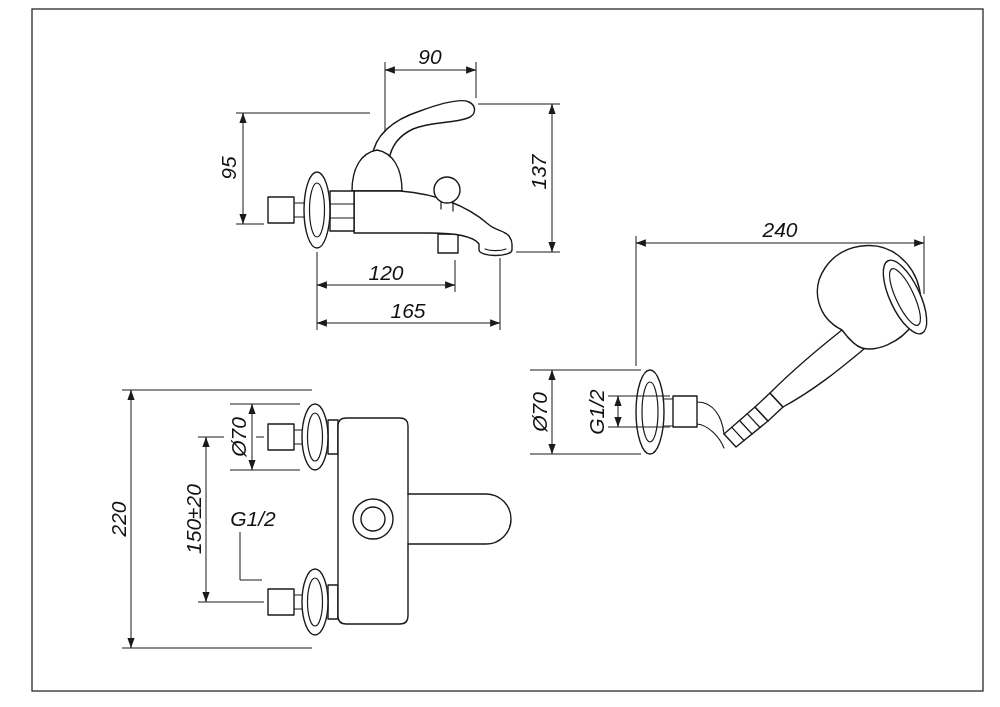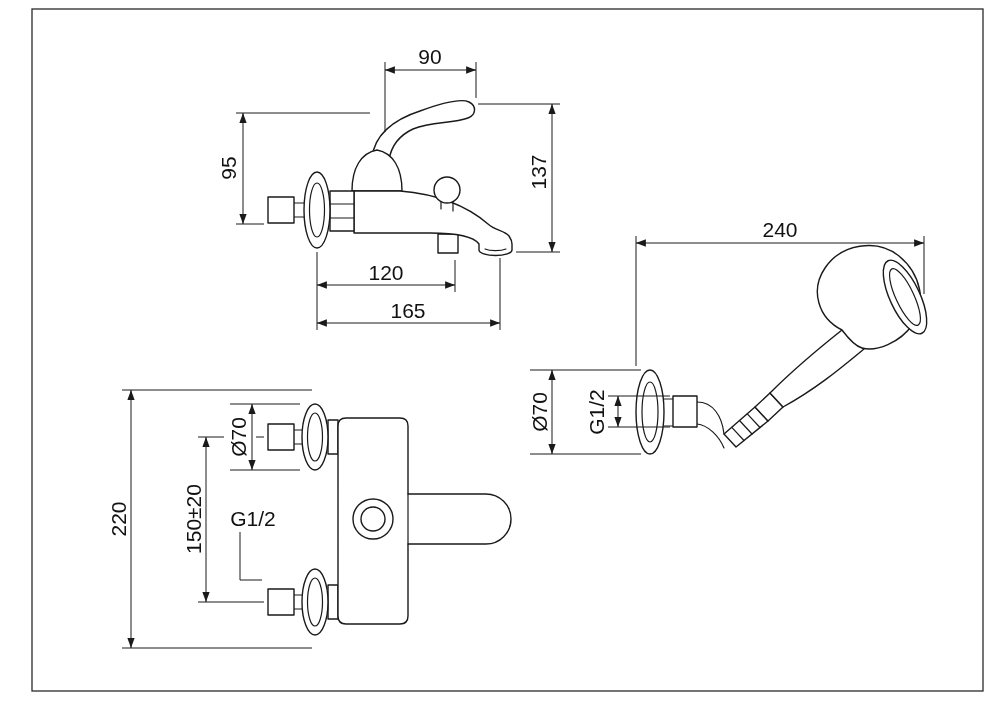--- a/index.html
+++ b/index.html
@@ -1,17 +1,17 @@
 <!DOCTYPE html>
 <html style="--line: #1a1a1a;"><head>
 <meta charset="utf-8">
 <style>
   html, body { margin: 0; padding: 0; }
   body { background: #fff; font-family: "Liberation Sans", sans-serif; }
-  .stage { width: 1000px; height: 707px; position: relative; background: #fff; overflow: hidden; }
+  .stage { width: 1000px; height: 707px; position: relative; background: #fff; overflow: hidden; font-style: italic; }
   .frame { fill: none; stroke: #2a2a2a; stroke-width: 1.3; }
   .obj { fill: #fff; stroke: var(--line, #1a1a1a); stroke-width: 1.4; stroke-linejoin: round; stroke-linecap: round; }
   .obj-line { fill: none; stroke: var(--line, #1a1a1a); stroke-width: 1.2; stroke-linejoin: round; stroke-linecap: round; }
   .dim { stroke: var(--line, #1a1a1a); stroke-width: 1; fill: none; }
   .dim-label { font-family: "Liberation Sans", sans-serif; font-size: 21px; fill: #111; }
 </style>
 </head>
 <body style="background: rgb(255, 255, 255);">
 
 <div class="stage">

